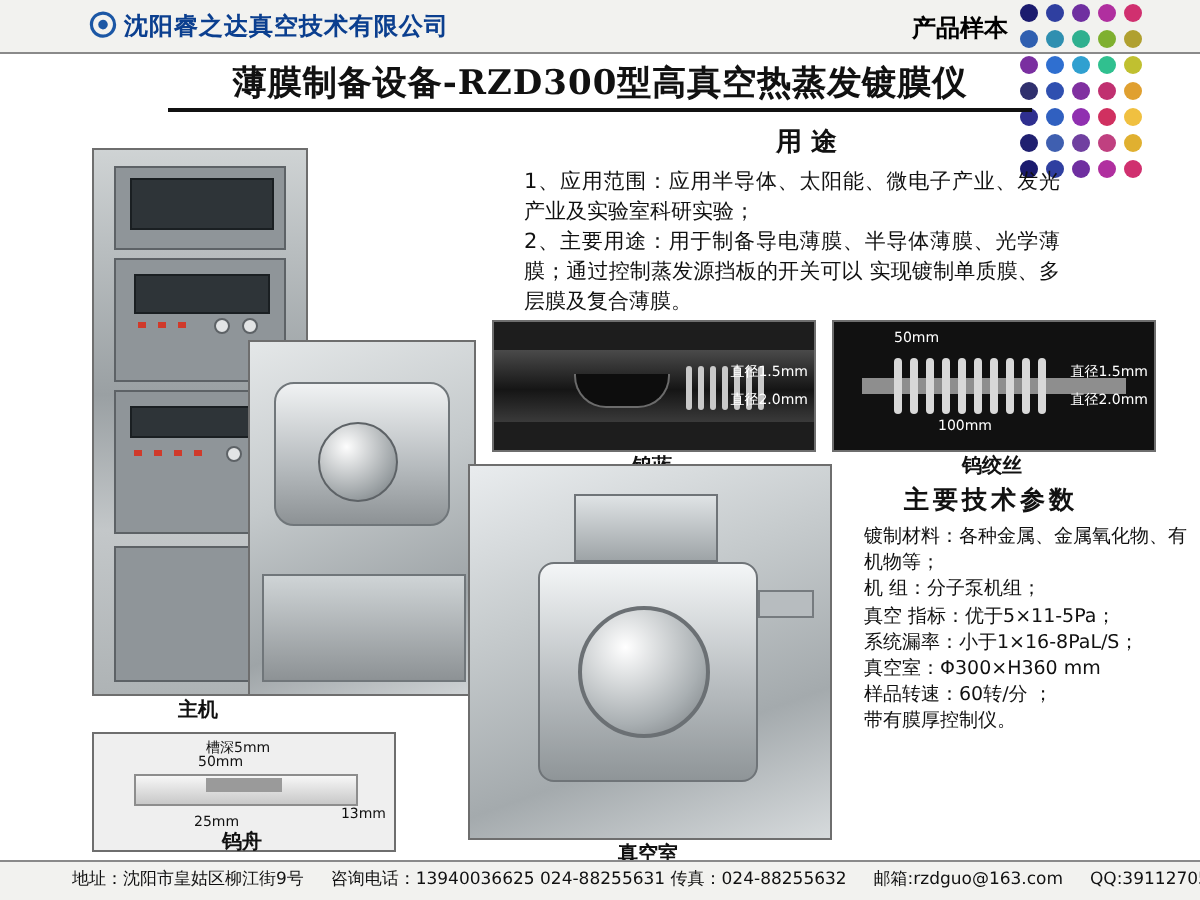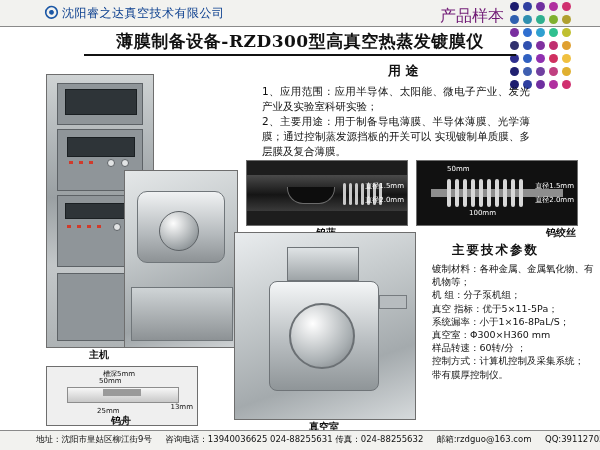--- a/index.html
+++ b/index.html
@@ -20,27 +20,27 @@
     background:#f2f2ef;
     border-bottom:1px solid #8a8a8a;
   }
   .logo{
     position:absolute;left:44px;top:5px;
     width:16px;height:16px;
     color:#1b57a5;font-size:15px;font-weight:bold;line-height:16px;
   }
   .company{
     position:absolute;left:62px;top:5px;
-    font-size:12px;font-weight:normal;color:#0b3f8f;
+    font-size:12px;font-weight:bold;color:#0b3f8f;
     letter-spacing:0.5px;
     white-space:nowrap;
   }
   .sample-label{
     position:absolute;right:96px;top:6px;
-    font-size:16px;font-weight:normal;color:#701a75;
+    font-size:12px;font-weight:bold;color:#000000;
     white-space:nowrap;
   }
   .dotgrid{
     position:absolute;right:6px;top:2px;width:84px;height:92px;
   }
   .dotgrid i{
     position:absolute;width:9px;height:9px;border-radius:50%;
     display:block;
   }
   
@@ -202,21 +202,20 @@
   </div>
 
   <div class="spec-head">主要技术参数</div>
   <div class="spec-body">
     <div class="wrapline">镀制材料：各种金属、金属氧化物、有机物等；</div>
     <div>机        组：分子泵机组；</div>
     <div>真空 指标：优于5×11-5Pa；</div>
     <div>系统漏率：小于1×16-8PaL/S；</div>
     <div>真空室：Φ300×H360 mm</div>
     <div>样品转速：60转/分 ；</div>
-    <div>控制方式：计算机控制及采集系统；</div>
     <div>带有膜厚控制仪。</div>
   </div>
 
   <div class="photo" id="photo-main">
     <div class="panel" style="top:8px;height:40px;"></div>
     <div class="screen" style="left:18px;top:14px;width:70px;height:24px;"></div>
     <div class="panel" style="top:54px;height:60px;"></div>
     <div class="screen" style="left:20px;top:62px;width:66px;height:18px;"></div>
     <div class="led" style="left:22px;top:86px;"></div>
     <div class="led" style="left:32px;top:86px;"></div>
@@ -268,21 +267,21 @@
       <div class="sp" style="left:70px"></div>
     <div class="sp" style="left:78px"></div>
       <div class="sp" style="left:86px"></div>
     <div class="sp" style="left:94px"></div>
       <div class="sp" style="left:102px"></div>
     <div class="lbl" style="left:30px;top:4px;">50mm</div>
     <div class="lbl" style="left:52px;top:48px;">100mm</div>
     <div class="lbl" style="right:3px;top:20px;">直径1.5mm</div>
     <div class="lbl" style="right:3px;top:34px;">直径2.0mm</div>
   </div>
-  <div class="cap" style="left:416px;top:226px;width:160px;text-align:right;">钨绞丝</div>
+  <div class="cap" style="left:416px;top:226px;width:160px;">钨绞丝</div>
 
   <div class="photo" id="photo-vac">
     <div class="top"></div>
     <div class="body"></div>
     <div class="flange"></div>
     <div class="pipe"></div>
   </div>
   <div class="cap" style="left:234px;top:420px;width:180px;">真空室</div>
 
   <div class="photo" id="photo-wboat">

